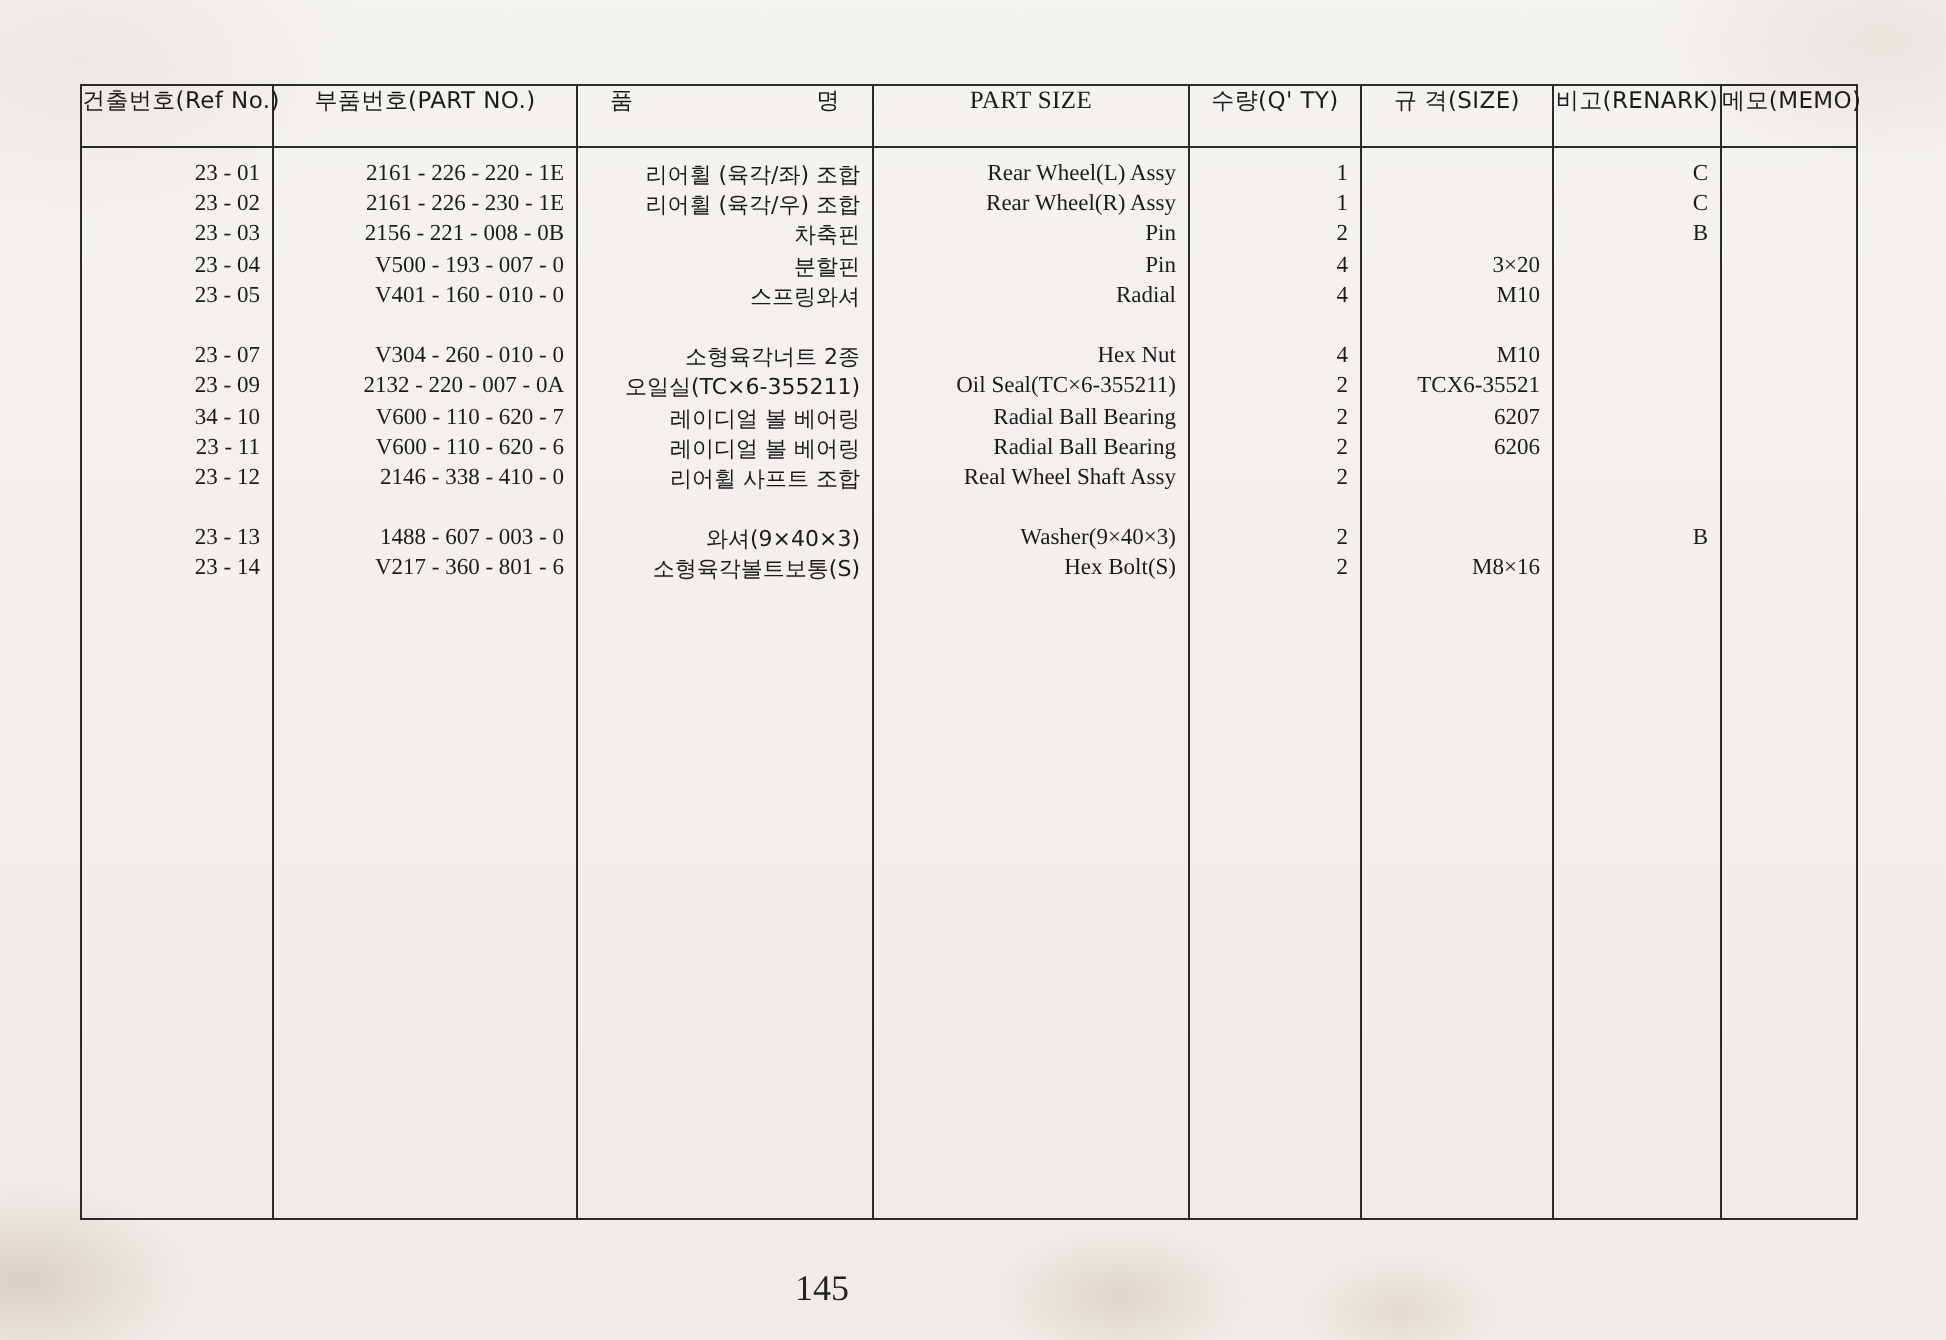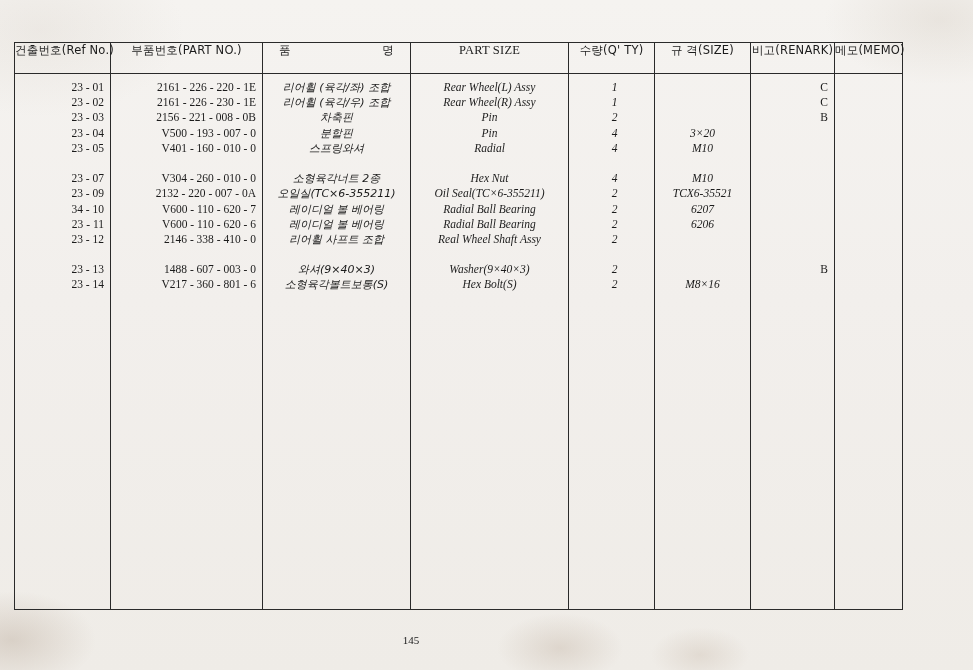--- a/index.html
+++ b/index.html
@@ -28,21 +28,21 @@
       linear-gradient(180deg, #f5f3f0 0%, #f2efec 45%, #efece7 100%);
     pointer-events: none;
   }
   .sheet {
     position: absolute;
     left: 0; top: 0;
     width: 973px; height: 670px;
   }
   table.parts {
     position: absolute;
-    left: 14px;
+    left: 40px;
     top: 42px;
     width: 888px;
     border-collapse: collapse;
     table-layout: fixed;
     border-radius: 20px;
   }
   table.parts td, table.parts th {
     border: 1px solid #2a2a2a;
     padding: 0;
     vertical-align: top;
@@ -68,42 +68,42 @@
     padding: 6px 6px 0 6px;
     font-size: 11.5px;
     line-height: 15.2px;
   }
   .cellpad .row {
     height: 15.2px;
     white-space: nowrap;
     overflow: hidden;
   }
   .c-center { text-align: right; }
-  .c-left   { text-align: center; font-style: italic; }
+  .c-left   { text-align: right; }
   .gap { height: 15.2px; }
 
   .col-ref   { width: 96px; }
   .col-part  { width: 152px; }
   .col-name-k{ width: 148px; }
   .col-name-e{ width: 158px; }
   .col-qty   { width: 86px; }
   .col-size  { width: 96px; }
   .col-rem   { width: 84px; }
   .col-memo  { width: 68px; }
 
   .kr { font-family: "DejaVu Sans", sans-serif; font-size: 11px; }
   .hdr-kr { font-family: "DejaVu Sans", sans-serif; font-size: 11.5px; }
 
   .page-number {
     position: absolute;
     top: 634px;
     left: 0;
     width: 822px;
     text-align: center;
-    font-size: 11px;
+    font-size: 18px;
     font-family: "Liberation Serif", serif;
     color: #222;
   }
 </style>
 </head>
 <body>
 
 <div class="paper-noise"></div>
 
 <div class="sheet">

